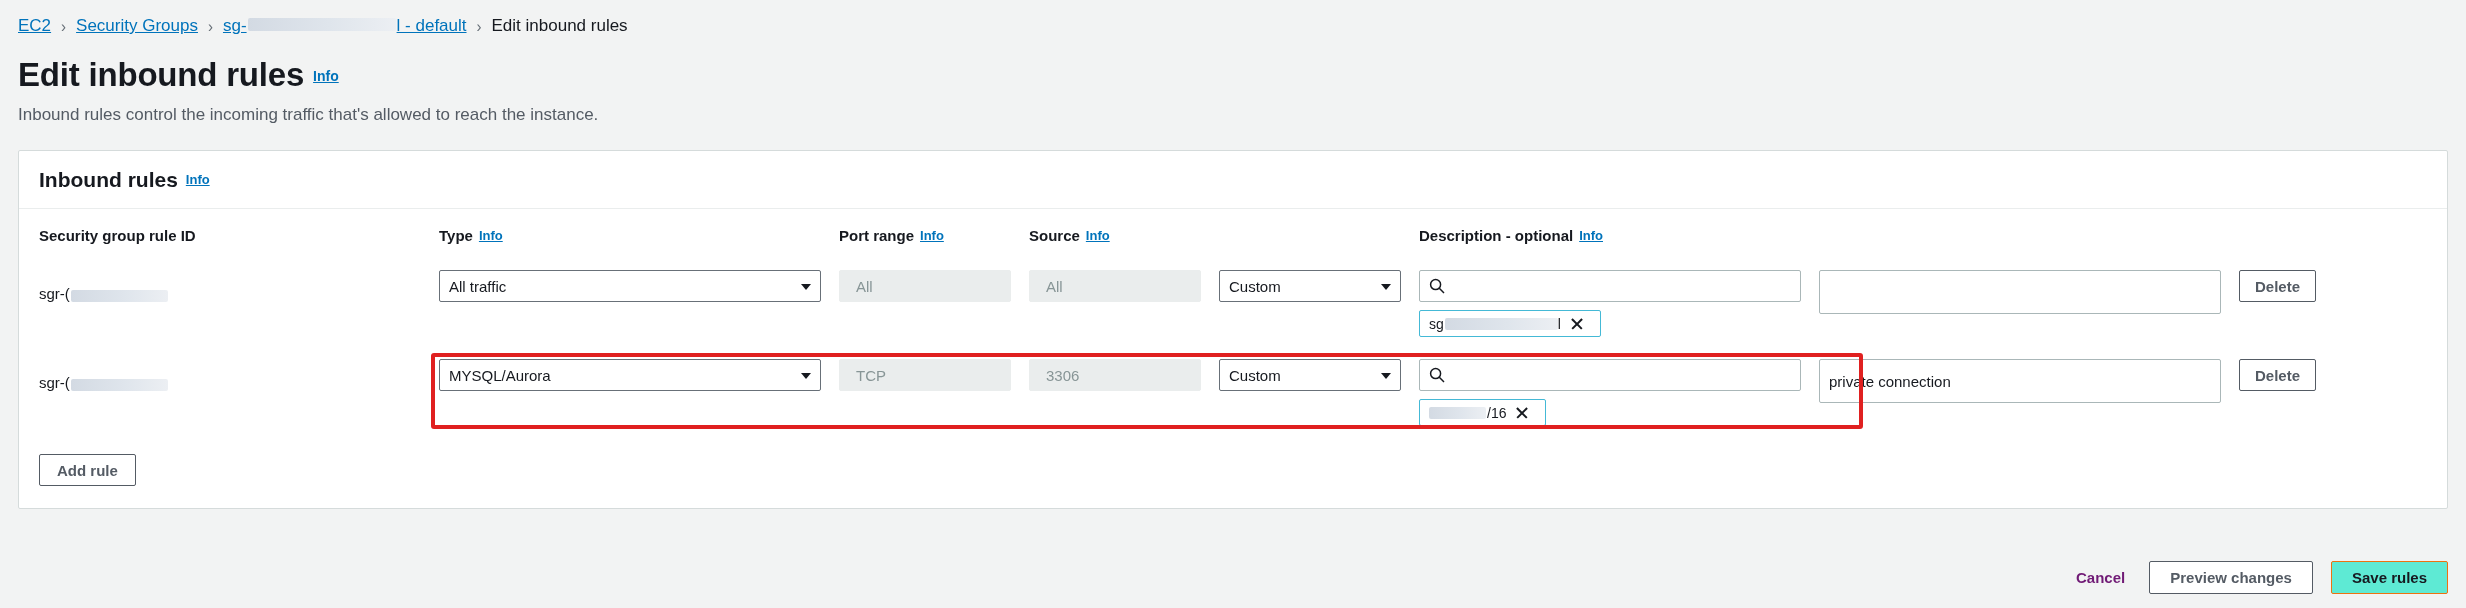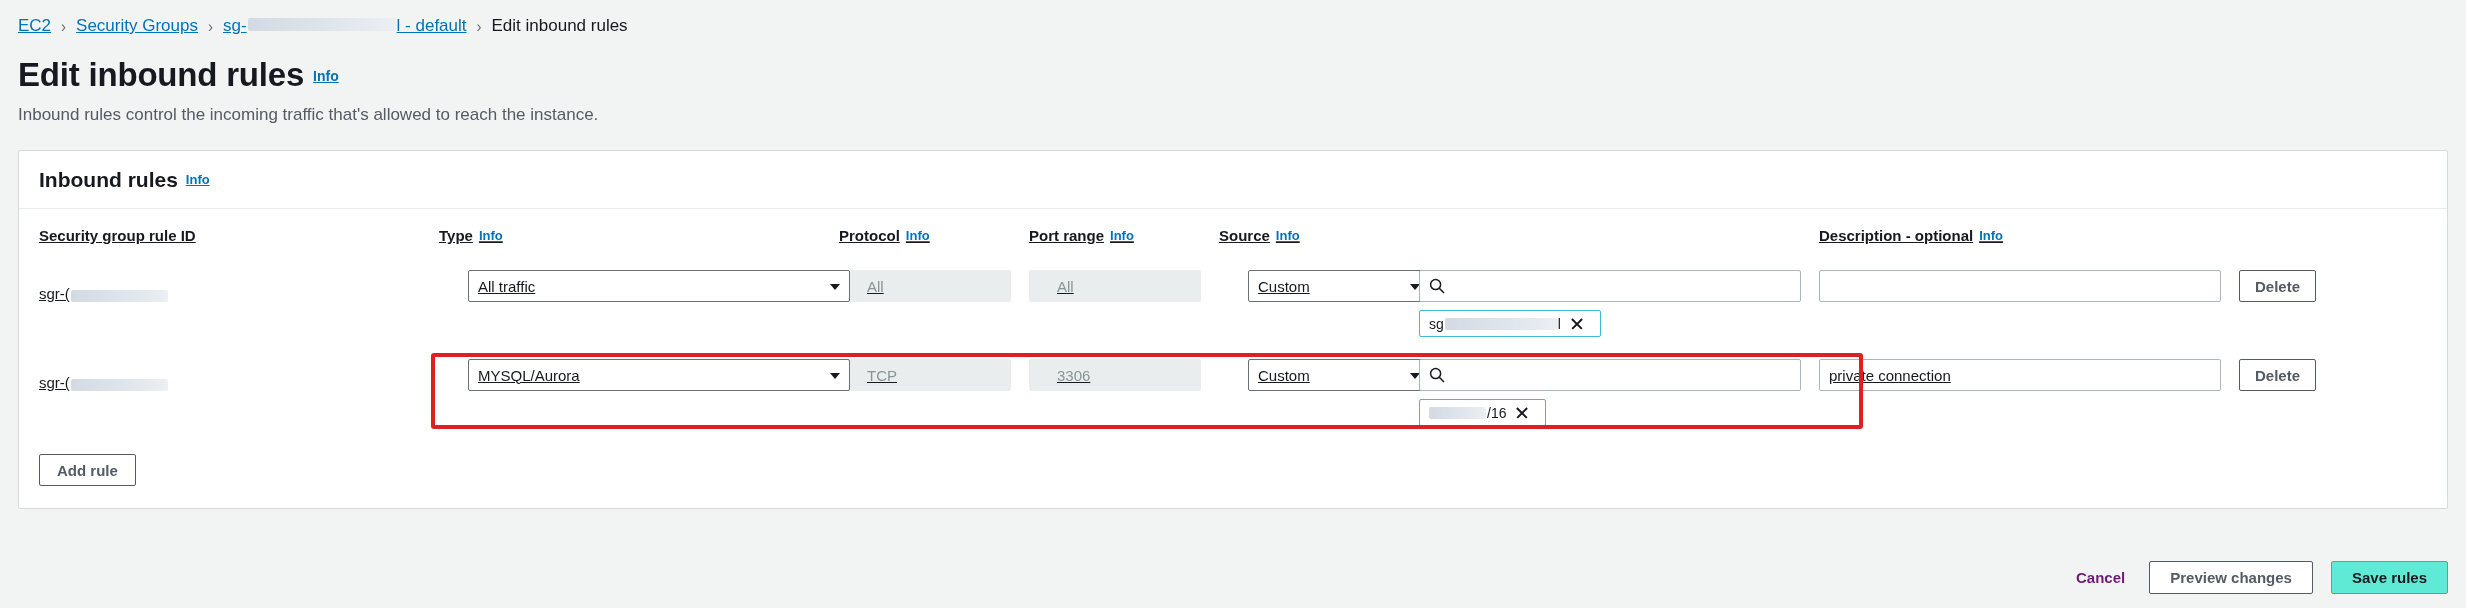--- a/index.html
+++ b/index.html
@@ -87,21 +87,21 @@
   }
   .card-title-info {
     color: #0073bb;
     font-size: 13px;
     font-weight: 700;
     text-decoration: underline;
     margin-left: 8px;
     vertical-align: 3px;
   }
 
-  .card-body { padding: 18px 20px 22px 20px; position: relative; text-decoration: underline; }
+  .card-body { padding: 18px 20px 22px 20px; position: relative; }
 
   
   .rules-grid { width: 100%; }
   .grid-row {
     display: grid;
     grid-template-columns: 400px 400px 190px 190px 200px 400px 420px 110px;
     align-items: start;
     column-gap: 0;
   }
   .col-head {
@@ -137,21 +137,20 @@
     height: 32px;
     background: #ffffff;
     border: 1px solid #687078;
     border-radius: 2px;
     font-size: 15px;
     color: #16191f;
     display: flex;
     align-items: center;
     padding: 0 28px 0 9px;
     cursor: pointer;
-    margin-left: 29px;
   }
   .select .caret {
     position: absolute;
     right: 9px;
     top: 50%;
     width: 0; height: 0;
     margin-top: -2px;
     border-left: 5px solid transparent;
     border-right: 5px solid transparent;
     border-top: 6px solid #16191f;
@@ -159,25 +158,25 @@
   .input-disabled {
     width: 100%;
     height: 32px;
     background: #eaeded;
     border: 1px solid #eaeded;
     border-radius: 2px;
     font-size: 15px;
     color: #879596;
     display: flex;
     align-items: center;
-    padding: 0 27px;
+    padding: 0 16px;
   }
   .input-text {
     width: 100%;
-    height: 32px;
+    height: 44px;
     background: #ffffff;
     border: 1px solid #aab7b8;
     border-radius: 2px;
     font-size: 15px;
     color: #16191f;
     display: flex;
     align-items: center;
     padding: 0 9px;
   }
   .search-box {
@@ -323,21 +322,20 @@
   <div class="card-body">
 
     
     <div class="annotation"></div>
 
     <div class="rules-grid">
 
       <div class="grid-row">
         <div class="col-head cell"><span>Security group rule ID</span></div>
         <div class="col-head cell"><span>Type</span><a class="info-link" href="#">Info</a></div>
-        <div class="col-head cell"><span>Protocol</span><a class="info-link" href="#">Info</a></div>
         <div class="col-head cell"><span>Port range</span><a class="info-link" href="#">Info</a></div>
         <div class="col-head cell"><span>Source</span><a class="info-link" href="#">Info</a></div>
         <div class="col-head cell"></div>
         <div class="col-head cell"><span>Description - optional</span><a class="info-link" href="#">Info</a></div>
         <div class="col-head"></div>
       </div>
 
       <div class="grid-row rule-row">
 
         <div class="cell">

